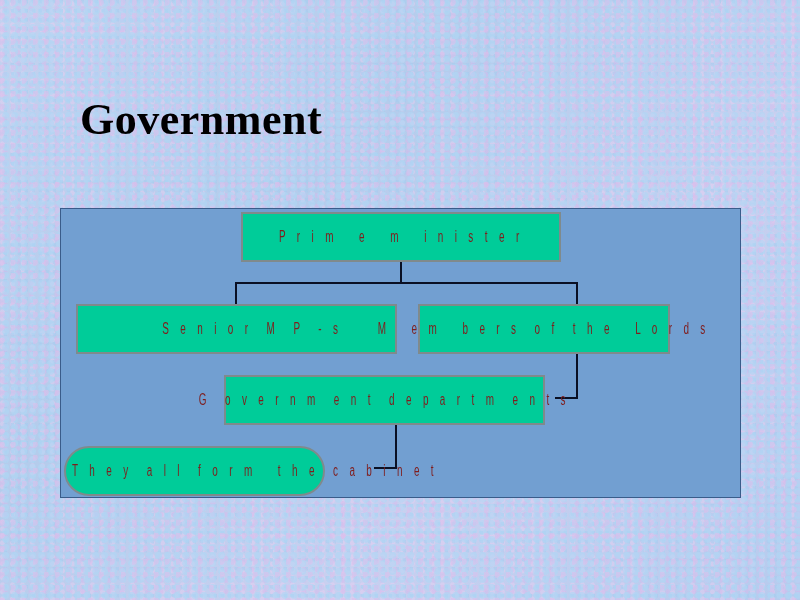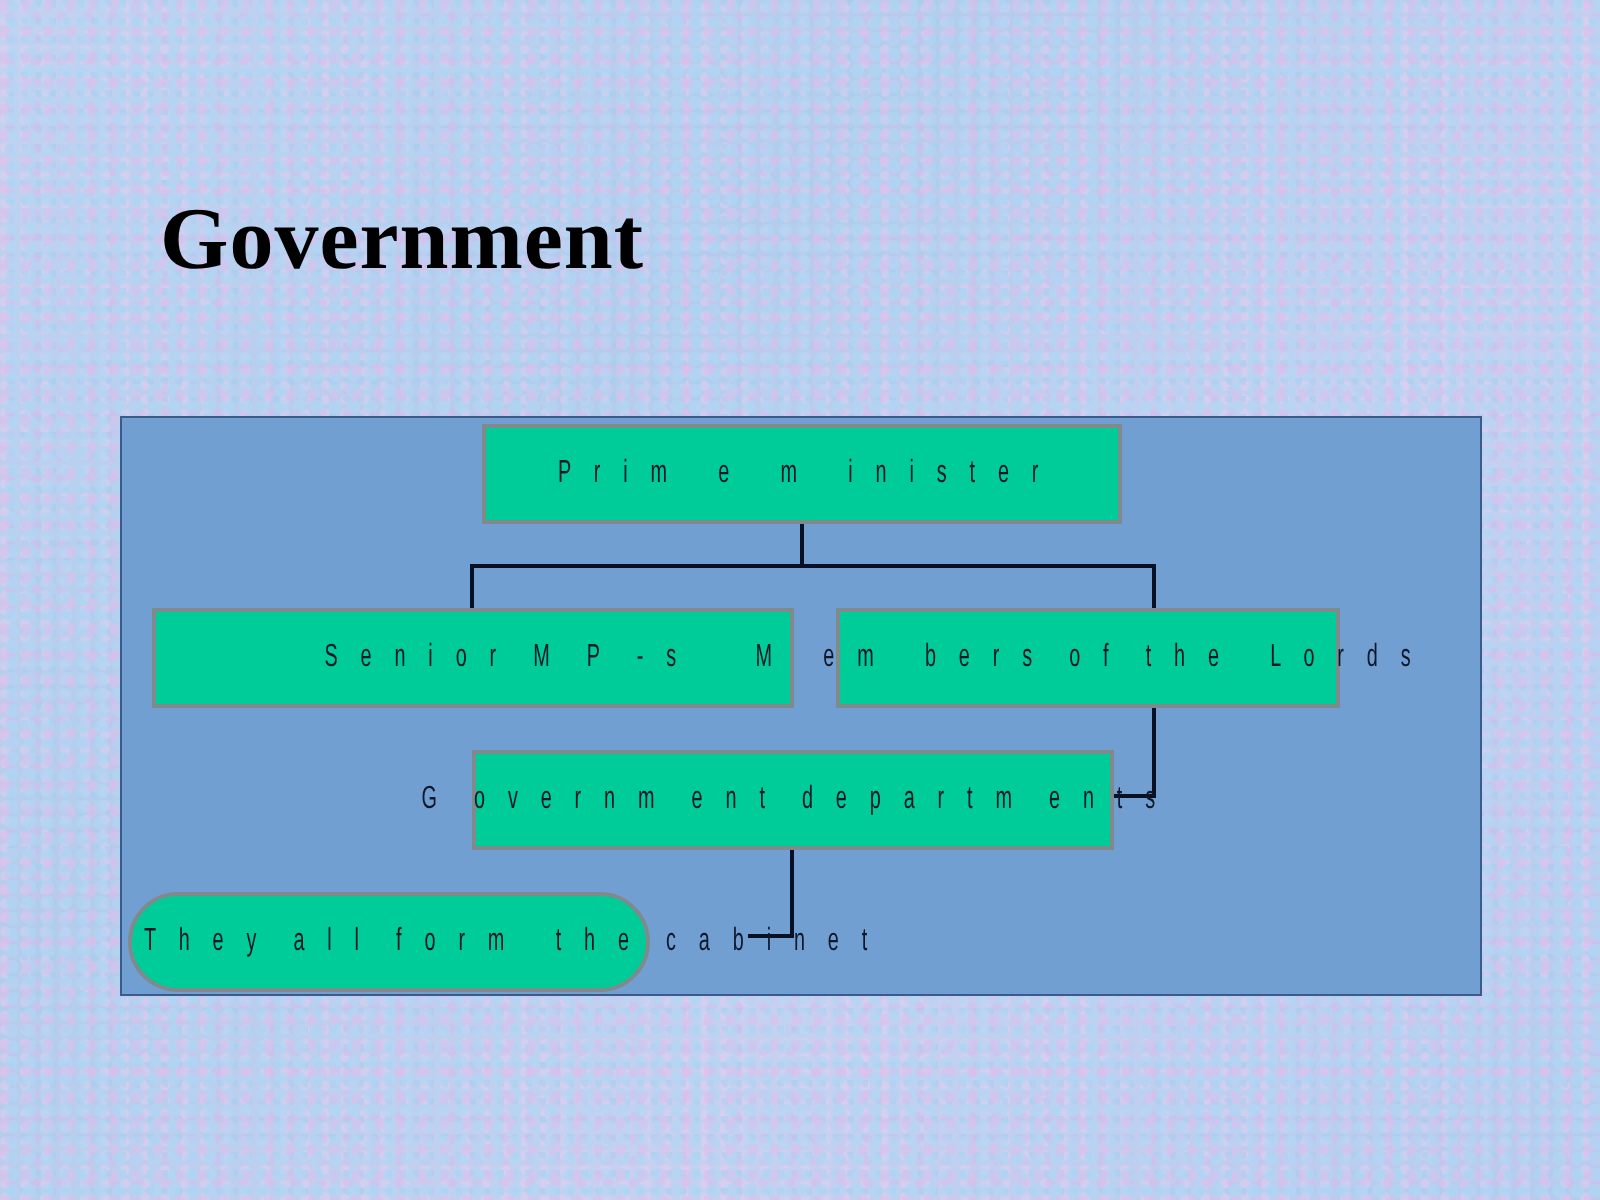--- a/index.html
+++ b/index.html
@@ -20,21 +20,21 @@
       position: absolute; left: 68px; top: 82px;
       font-family: "Liberation Serif", serif; font-weight: bold;
       font-size: 44px; color: #000; letter-spacing: 0.5px; margin: 12px;
     }
     .panel {
       position: absolute; left: 60px; top: 208px; width: 679px; height: 288px;
       background: #729fd1; border: 1px solid #3a5c8a;
     }
     .node {
       position: absolute; background: #00cc99; border: 2px solid #7f8a8c;
-      box-sizing: border-box; color: #0f172a;
+      box-sizing: border-box; color: #7f1d1d;
       display: flex; align-items: center; justify-content: center;
       font-family: "Liberation Sans Narrow", "Liberation Sans", sans-serif;
       font-size: 16px; letter-spacing: 7px; white-space: pre;
       transform-origin: center;
     }
     .node span { display: inline-block; transform: scaleX(0.62); }
     .node.left { justify-content: flex-start; padding-left: 6px; }
     .node.left span { transform-origin: left center; }
     .line { position: absolute; background: #0a1024; }
   </style>
@@ -56,18 +56,18 @@
 
 <div class="node" style="left:241px;top:212px;width:320px;height:50px;">
   <span>P r i m   e   m   i n i s t e r</span>
 </div>
 <div class="node" style="left:76px;top:304px;width:321px;height:50px;padding-left:32px;">
   <span>S e n i o r  M  P  - s</span>
 </div>
 <div class="node" style="left:418px;top:304px;width:252px;height:50px;">
   <span>M   e m   b e r s  o f  t h e   L o r d s</span>
 </div>
-<div class="node" style="left:236px;top:375px;width:321px;height:50px;">
+<div class="node" style="left:224px;top:375px;width:321px;height:50px;">
   <span>G  o v e r n m  e n t  d e p a r t m  e n t s</span>
 </div>
 <div class="node left" style="left:64px;top:446px;width:261px;height:50px;border-radius:25px;">
   <span>T h e y  a l l  f o r m   t h e  c a b i n e t</span>
 </div>
 
 </body></html>

